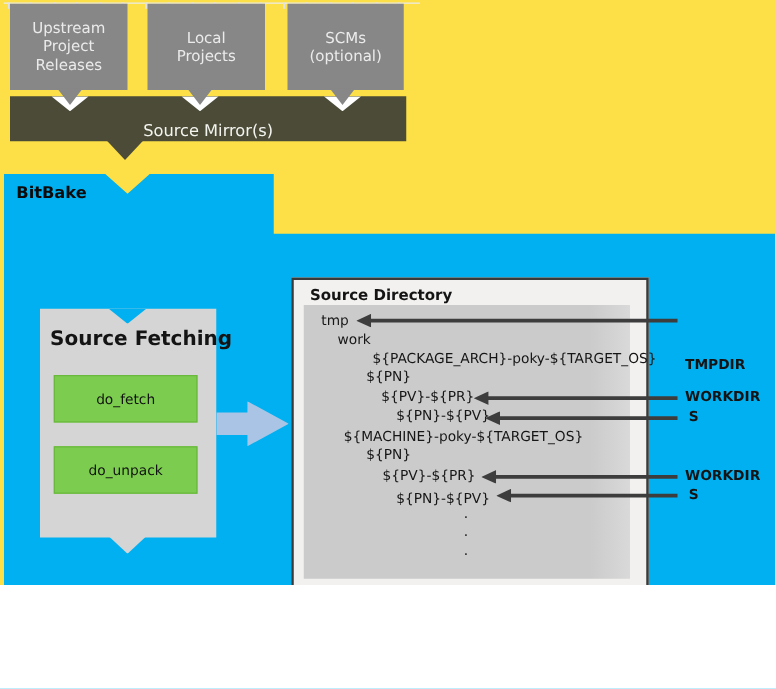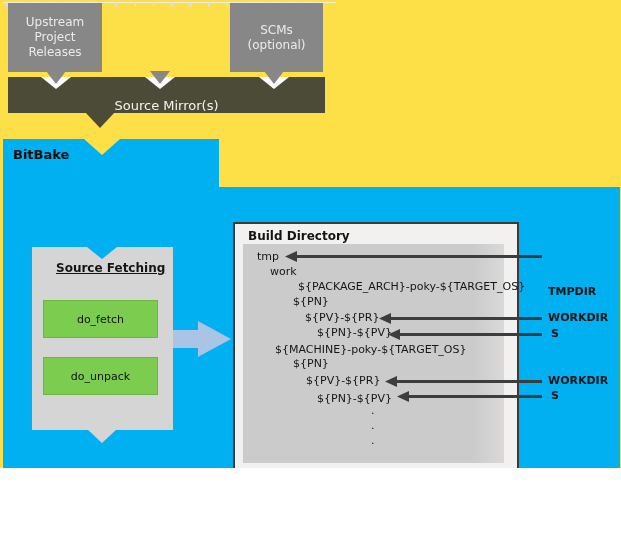--- a/index.html
+++ b/index.html
@@ -25,21 +25,21 @@
   .mirror-tail{left:85px;top:112px;width:30px;height:16px;background:#4b4b38;}
   
   .blue-region{left:3px;top:139px;width:617px;height:410px;background:#00b0f0;
     clip-path:polygon(0 0,81px 0,99px 16px,117px 0,216px 0,216px 48px,617px 48px,
                       617px 361px,216px 361px,216px 410px,0 410px);}
   .bitbake-label{left:13px;top:147px;font-size:13px;font-weight:bold;color:#0b0b0b;}
   
   .fetch-box{left:32px;top:247px;width:141px;height:183px;background:#d5d5d5;}
   .fetch-notch{left:87px;top:247px;width:30px;height:12px;background:#00b0f0;}
   .fetch-tail{left:87px;top:429px;width:30px;height:14px;background:#d5d5d5;}
-  .fetch-title{left:56px;top:261px;font-size:12px;font-weight:bold;color:#141414;text-decoration:underline;}
+  .fetch-title{left:40px;top:261px;font-size:16px;font-weight:bold;color:#141414;}
   .task-box{left:43px;width:115px;height:38px;background:#7ccd4f;border:1px solid #68b93c;
     box-sizing:border-box;display:flex;align-items:center;justify-content:center;
     font-size:11px;color:#111111;}
   
   .flow-arrow{left:173px;top:321px;width:58px;height:36px;background:#a9c4e4;
     clip-path:polygon(0 25%,43% 25%,43% 0,100% 50%,43% 100%,43% 75%,0 75%);}
   
   .build-box{left:233px;top:222px;width:286px;height:255px;background:#f2f1ef;
     border:2px solid #3a3a3a;box-sizing:border-box;}
   .build-title{left:248px;top:229px;font-size:12px;font-weight:bold;color:#141414;}
@@ -56,20 +56,22 @@
 <body>
 
 <div class="stage">
 
   <div class="abs ruler-line"></div>
   <div class="abs ruler-ticks"></div>
 
   <div class="abs src-box" style="left:8px;top:3px;width:94px;height:69px;">Upstream
 Project
 Releases</div>
+  <div class="abs src-box" style="left:118px;top:3px;width:94px;height:69px;">Local
+Projects</div>
   <div class="abs src-box" style="left:230px;top:3px;width:93px;height:69px;">SCMs
 (optional)</div>
 
   <div class="abs mirror-bar">
     <span>Source Mirror(s)</span>
   </div>
 
   <div class="abs tri-down notch-white" style="left:41px;top:77px;"></div>
   <div class="abs tri-down notch-white" style="left:145px;top:77px;"></div>
   <div class="abs tri-down notch-white" style="left:259px;top:77px;"></div>
@@ -86,21 +88,21 @@
   <div class="abs fetch-box"></div>
   <div class="abs tri-down fetch-notch"></div>
   <div class="abs tri-down fetch-tail"></div>
   <div class="abs fetch-title">Source Fetching</div>
   <div class="abs task-box" style="top:300px;">do_fetch</div>
   <div class="abs task-box" style="top:357px;">do_unpack</div>
 
   <div class="abs flow-arrow"></div>
 
   <div class="abs build-box"></div>
-  <div class="abs build-title">Build Directory</div>
+  <div class="abs build-title">Source Directory</div>
   <div class="abs dir-panel"></div>
 
   <div class="abs tree-line" style="left:257px;top:250px;">tmp</div>
   <div class="abs tree-line" style="left:270px;top:265px;">work</div>
   <div class="abs tree-line" style="left:298px;top:280px;">${PACKAGE_ARCH}-poky-${TARGET_OS}</div>
   <div class="abs tree-line" style="left:293px;top:295px;">${PN}</div>
   <div class="abs tree-line" style="left:305px;top:311px;">${PV}-${PR}</div>
   <div class="abs tree-line" style="left:317px;top:326px;">${PN}-${PV}</div>
   <div class="abs tree-line" style="left:275px;top:343px;">${MACHINE}-poky-${TARGET_OS}</div>
   <div class="abs tree-line" style="left:293px;top:357px;">${PN}</div>

